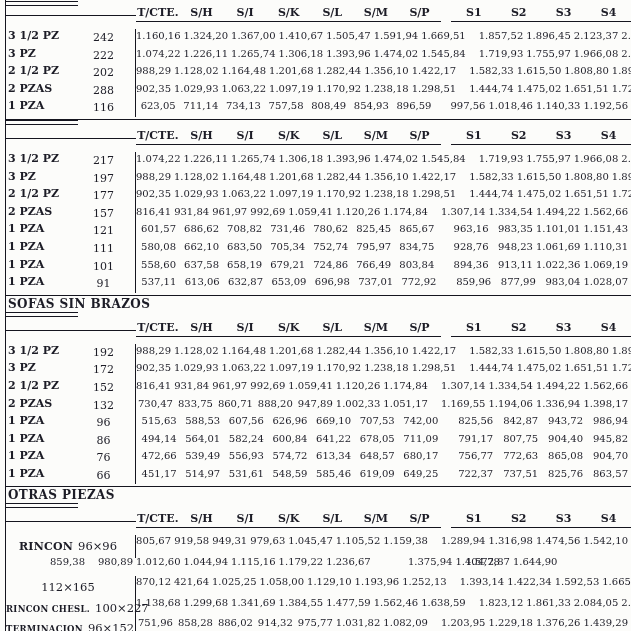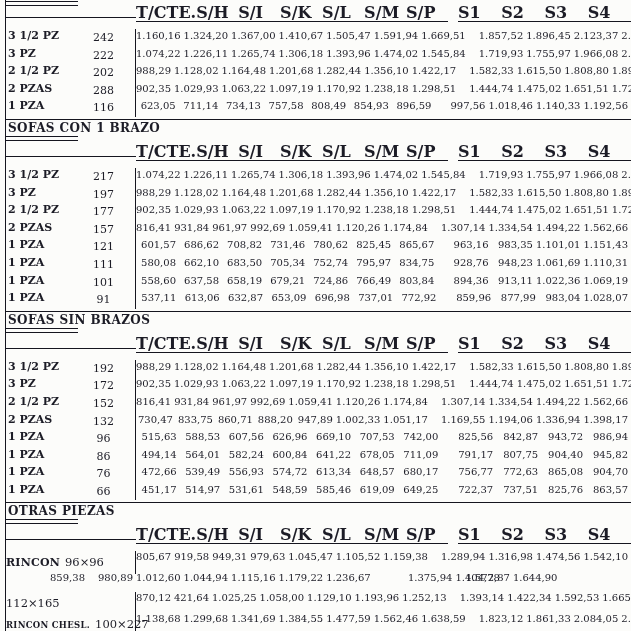--- a/index.html
+++ b/index.html
@@ -27,38 +27,38 @@
     border-top:1px solid #15151f; border-bottom:1px solid #15151f;
   }
 
   .grid {
     display:grid;
     grid-template-columns:82px 48px repeat(7,1fr) 10px repeat(4,1.03fr);
     align-items:baseline;
   }
   .header-row { margin-top:4px; }
   .header-row .hdr {
-    font-weight:bold; font-size:16px; text-align:left;
+    font-weight:bold; font-size:11px; text-align:center;
     border-bottom:1px solid #15151f; padding-bottom:2px; line-height:13px;
   }
   .header-row .hdr-spacer { grid-column:1 / 3; }
   .header-row .hdr-gap { border-bottom:none; }
 
   .rows { margin-top:7px; }
   .row { height:17.6px; }
   .row-tall { height:20.4px; }
   .cell-label { font-weight:bold; font-size:11px; padding-left:2px; white-space:nowrap; }
   .cell-count {
     font-size:11px; text-align:center; padding-right:16px;
     border-right:1px solid #15151f; align-self:stretch; line-height:17.6px;
   }
   .cell-val { font-size:10px; text-align:right; padding-right:3px; white-space:nowrap; }
   .cell-gap { }
   .cell-piece {
-    grid-column:1 / 3; text-align:left; padding-right:5px;
+    grid-column:1 / 3; text-align:center; padding-right:5px;
     border-right:1px solid #15151f; align-self:stretch; line-height:20.4px;
     white-space:nowrap;
   }
   .piece-name { font-weight:bold; font-size:11px; letter-spacing:0.2px; }
   .piece-name.small { font-size:8.5px; letter-spacing:0.3px; }
   .piece-size { font-size:11.5px; }
   .sec { margin:0; }
   .sec + .sec { margin-top:2px; }
   .s1-pad { padding-top:2px; }
 </style>
@@ -163,21 +163,20 @@
             <div class="cell-gap"></div>
             <div class="cell-val">997,56</div>
             <div class="cell-val">1.018,46</div>
             <div class="cell-val">1.140,33</div>
             <div class="cell-val">1.192,56</div>
           </div>
         </div>
       </div>
       <div class="sec">
         <div class="section-rule"></div>
-        <div class="section-title">SOFAS CON 1 BRAZO</div>
         <div class="double-rule"></div>
         <div class="grid header-row">
           <div class="hdr hdr-spacer"></div>
           <div class="hdr">T/CTE.</div>
           <div class="hdr">S/H</div>
           <div class="hdr">S/I</div>
           <div class="hdr">S/K</div>
           <div class="hdr">S/L</div>
           <div class="hdr">S/M</div>
           <div class="hdr">S/P</div>

